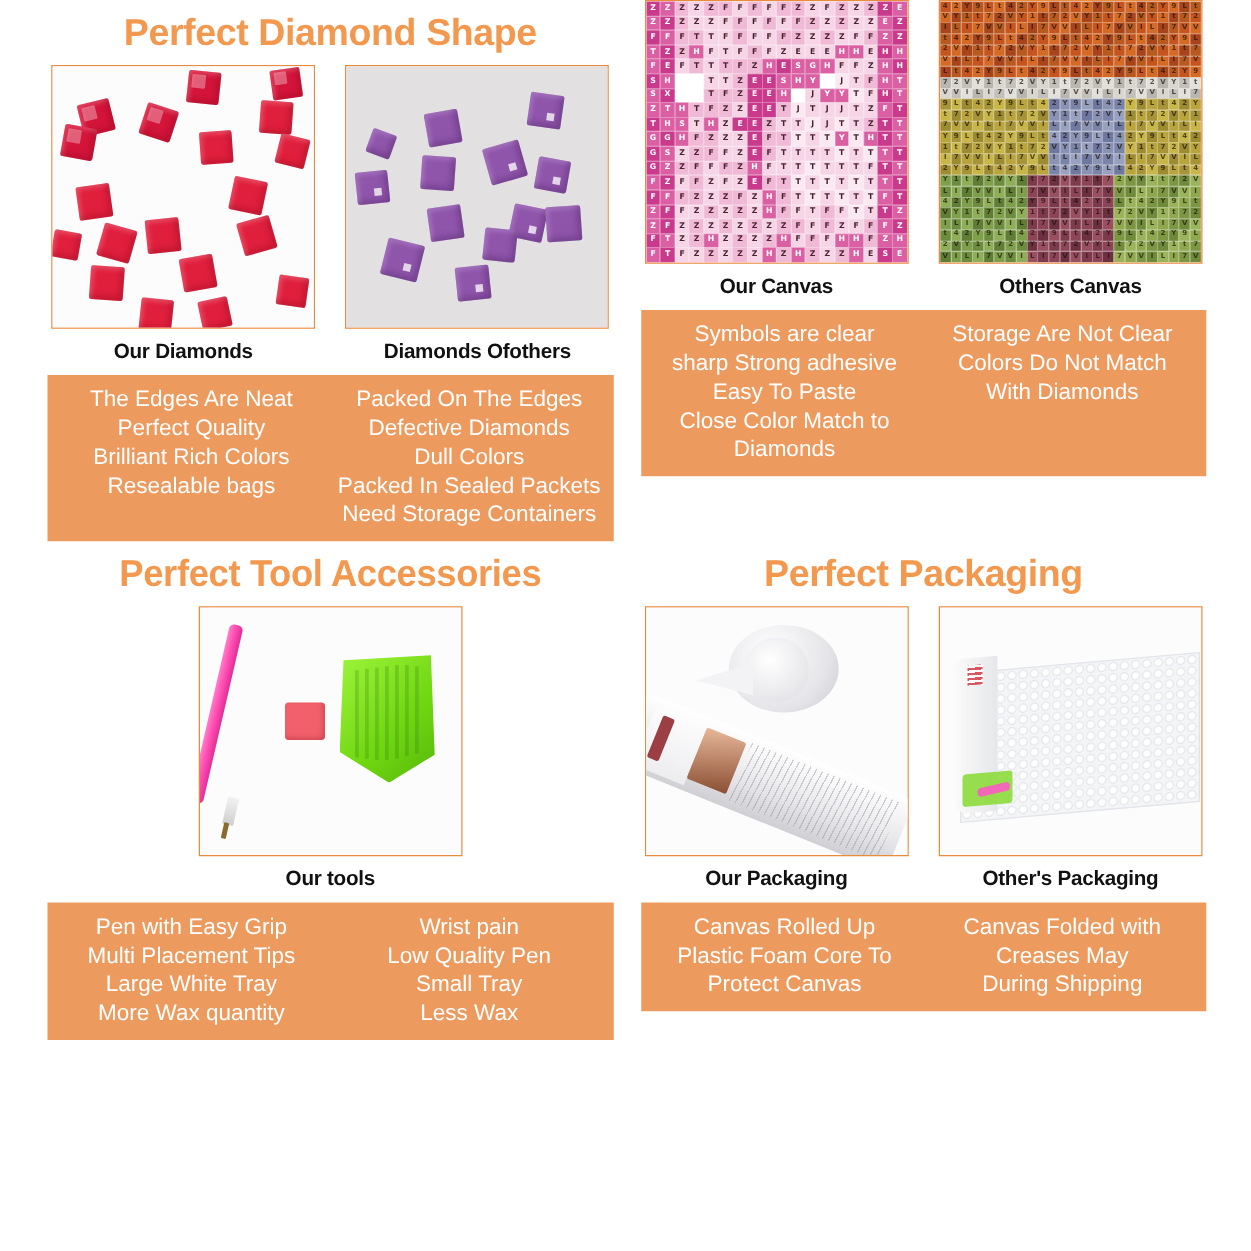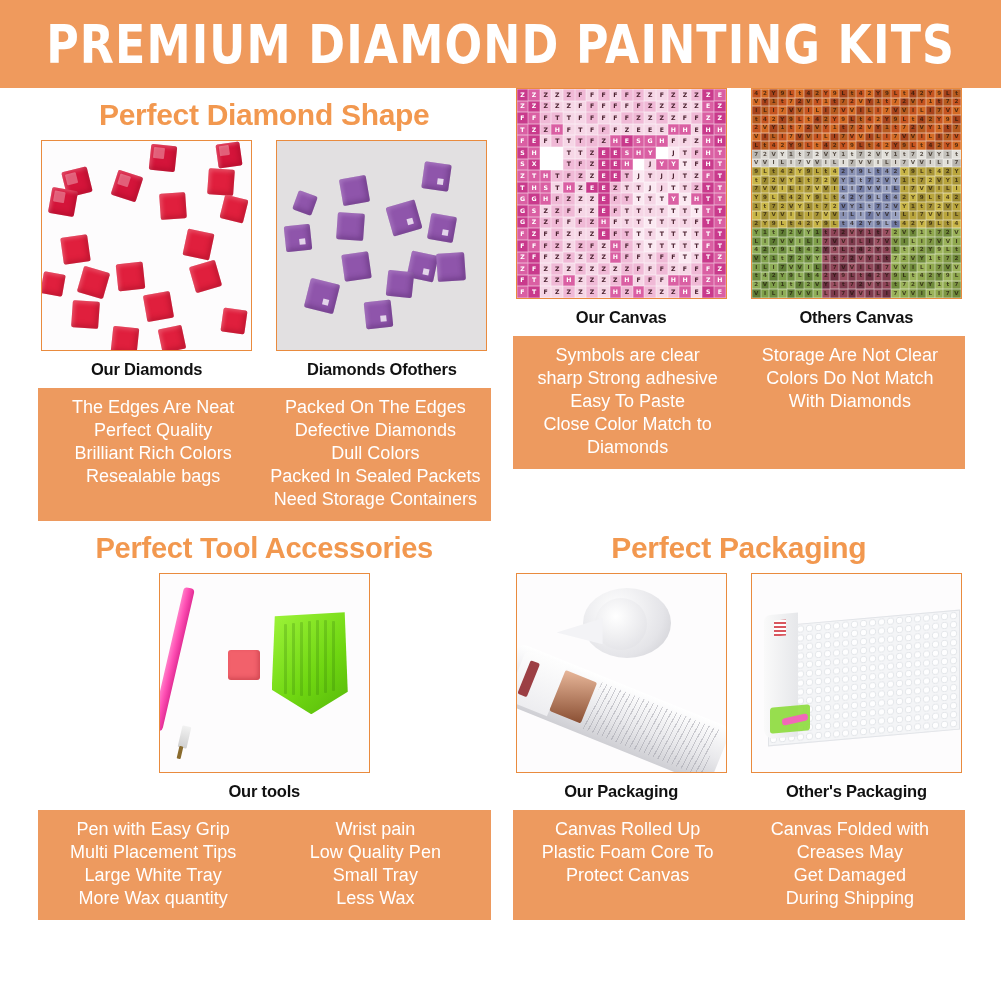--- a/index.html
+++ b/index.html
@@ -105,23 +105,20 @@
     background:#f4f5f7;
     background-image:radial-gradient(circle,rgba(255,255,255,.95) 38%,rgba(205,210,216,.55) 52%,rgba(255,255,255,0) 62%);
     background-size:9px 9px;
   }
 </style>
 </head>
 <body>
 
 <div class="page">
 
-  <div class="header">
-    <div class="header-title">PREMIUM DIAMOND PAINTING KITS</div>
-  </div>
 
   <div class="quad-row">
 
     <div class="quad left-col">
       <div class="section-title">Perfect Diamond Shape</div>
       <div class="img-row">
         <div class="img-cell">
           <div class="photo">
             <div class="fill bg-white"></div>
             <div id="art-red-drills">
@@ -1197,20 +1194,19 @@
       </div>
       <div class="feature-box">
         <div class="feature-col" id="feat-3-0">
             <div>Canvas Rolled Up</div>
             <div>Plastic Foam Core To</div>
             <div>Protect Canvas</div>
           </div>
         <div class="feature-col" id="feat-3-1">
             <div>Canvas Folded with</div>
             <div>Creases May</div>
-            <div>Get Damaged</div>
             <div>During Shipping</div>
           </div>
       </div>
     </div>
   </div>
 
 </div>
 
 </body></html>

